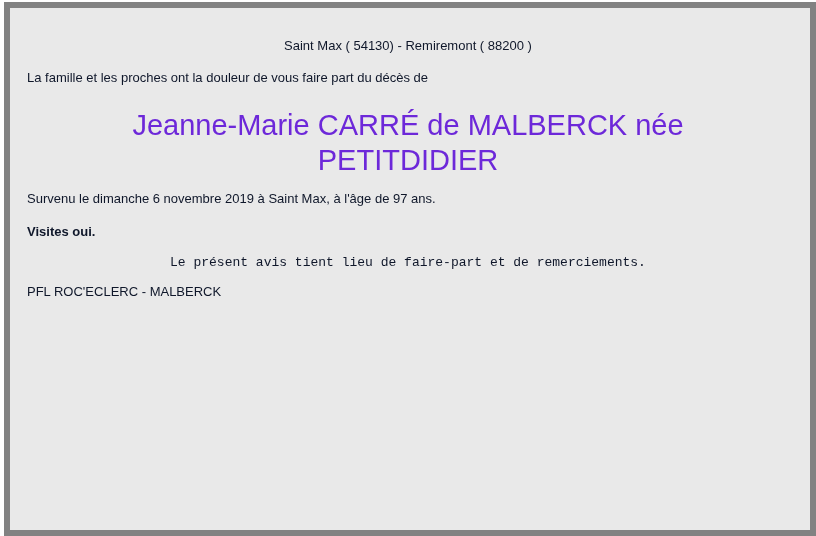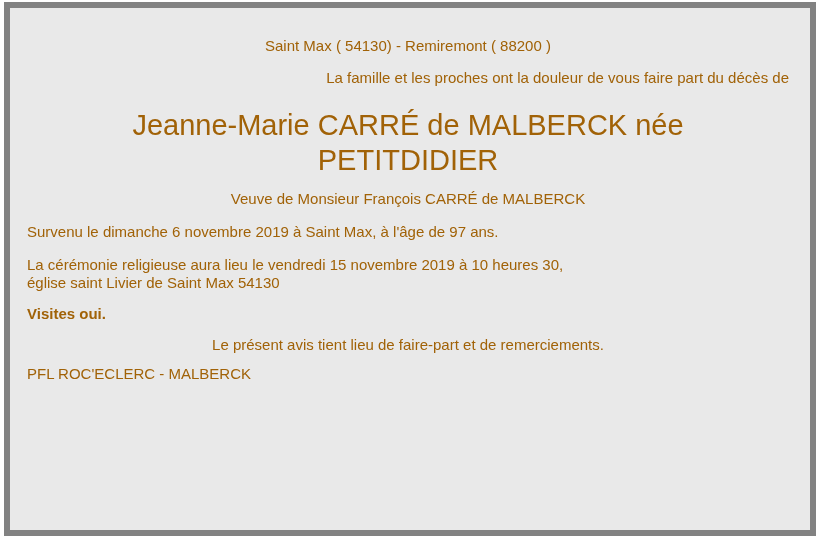--- a/index.html
+++ b/index.html
@@ -20,72 +20,69 @@
     border: 6px solid #828282;
     background: #e9e9e9;
     box-sizing: border-box;
   }
   .notice-content {
     padding: 29px 21px 0 17px;
     color: #979797;
   }
   .notice-content p {
     margin: 0;
-    font-size: 15px;
+    font-size: 13px;
     line-height: 18px;
-    color: #a16207;
+    color: #0f172a;
   }
   .centered { text-align: center; }
   .prewrap  { white-space: pre-line; }
 
   .header-locations   { margin-bottom: 14px !important; }
-  .intro-line         { margin-bottom: 21px !important; text-align: right; }
+  .intro-line         { margin-bottom: 21px !important; }
   .civility-line      {
     font-size: 17px !important;
     line-height: 22px !important;
     margin-bottom: 30px !important;
     color: #8f8f8f !important;
   }
   .deceased-title {
     font-size: 29px;
     line-height: 35px;
     font-weight: normal;
-    color: #a16207;
+    color: #6d28d9;
     text-align: center;
     max-width: 660px;
     margin: 0 auto 12px auto;
   }
   .widow-line         { margin-bottom: 15px !important; }
   .death-line         { margin-bottom: 15px !important; }
   .ceremony-line      { margin-bottom: 13px !important; }
   .resting-line       { margin-bottom: 17px !important; }
   .visits-line        { margin-bottom: 13px !important; font-weight: bold; }
-  .statement-line     { margin-bottom: 11px !important; }
+  .statement-line     { margin-bottom: 11px !important; font-family: Liberation Mono, monospace; }
   .funeral-home-line  { margin-bottom: 17px !important; }
   .funeral-full-line  { margin-bottom: 0 !important; }
 </style>
 </head>
 <body>
 
 <div class="notice-frame">
   <div class="notice-content">
 
     <p class="centered header-locations">Saint Max ( 54130) - Remiremont ( 88200 )</p>
 
     <p class="intro-line">La famille et les proches ont la douleur de vous faire part du décès de</p>
 
 
     <h1 class="deceased-title">Jeanne-Marie CARRÉ de MALBERCK née PETITDIDIER</h1>
 
-    <p class="centered widow-line">Veuve de Monsieur François CARRÉ de MALBERCK</p>
 
     <p class="death-line">Survenu le dimanche 6 novembre 2019 à Saint Max, à l'âge de 97 ans.</p>
 
-    <p class="prewrap ceremony-line">La cérémonie religieuse aura lieu le vendredi 15 novembre 2019 à 10 heures 30,
-église saint Livier de Saint Max 54130</p>
 
 
     <p class="visits-line">Visites oui.</p>
 
     <p class="centered statement-line">Le présent avis tient lieu de faire-part et de remerciements.</p>
 
     <p class="funeral-home-line">PFL ROC'ECLERC - MALBERCK</p>
 
 
   </div>

